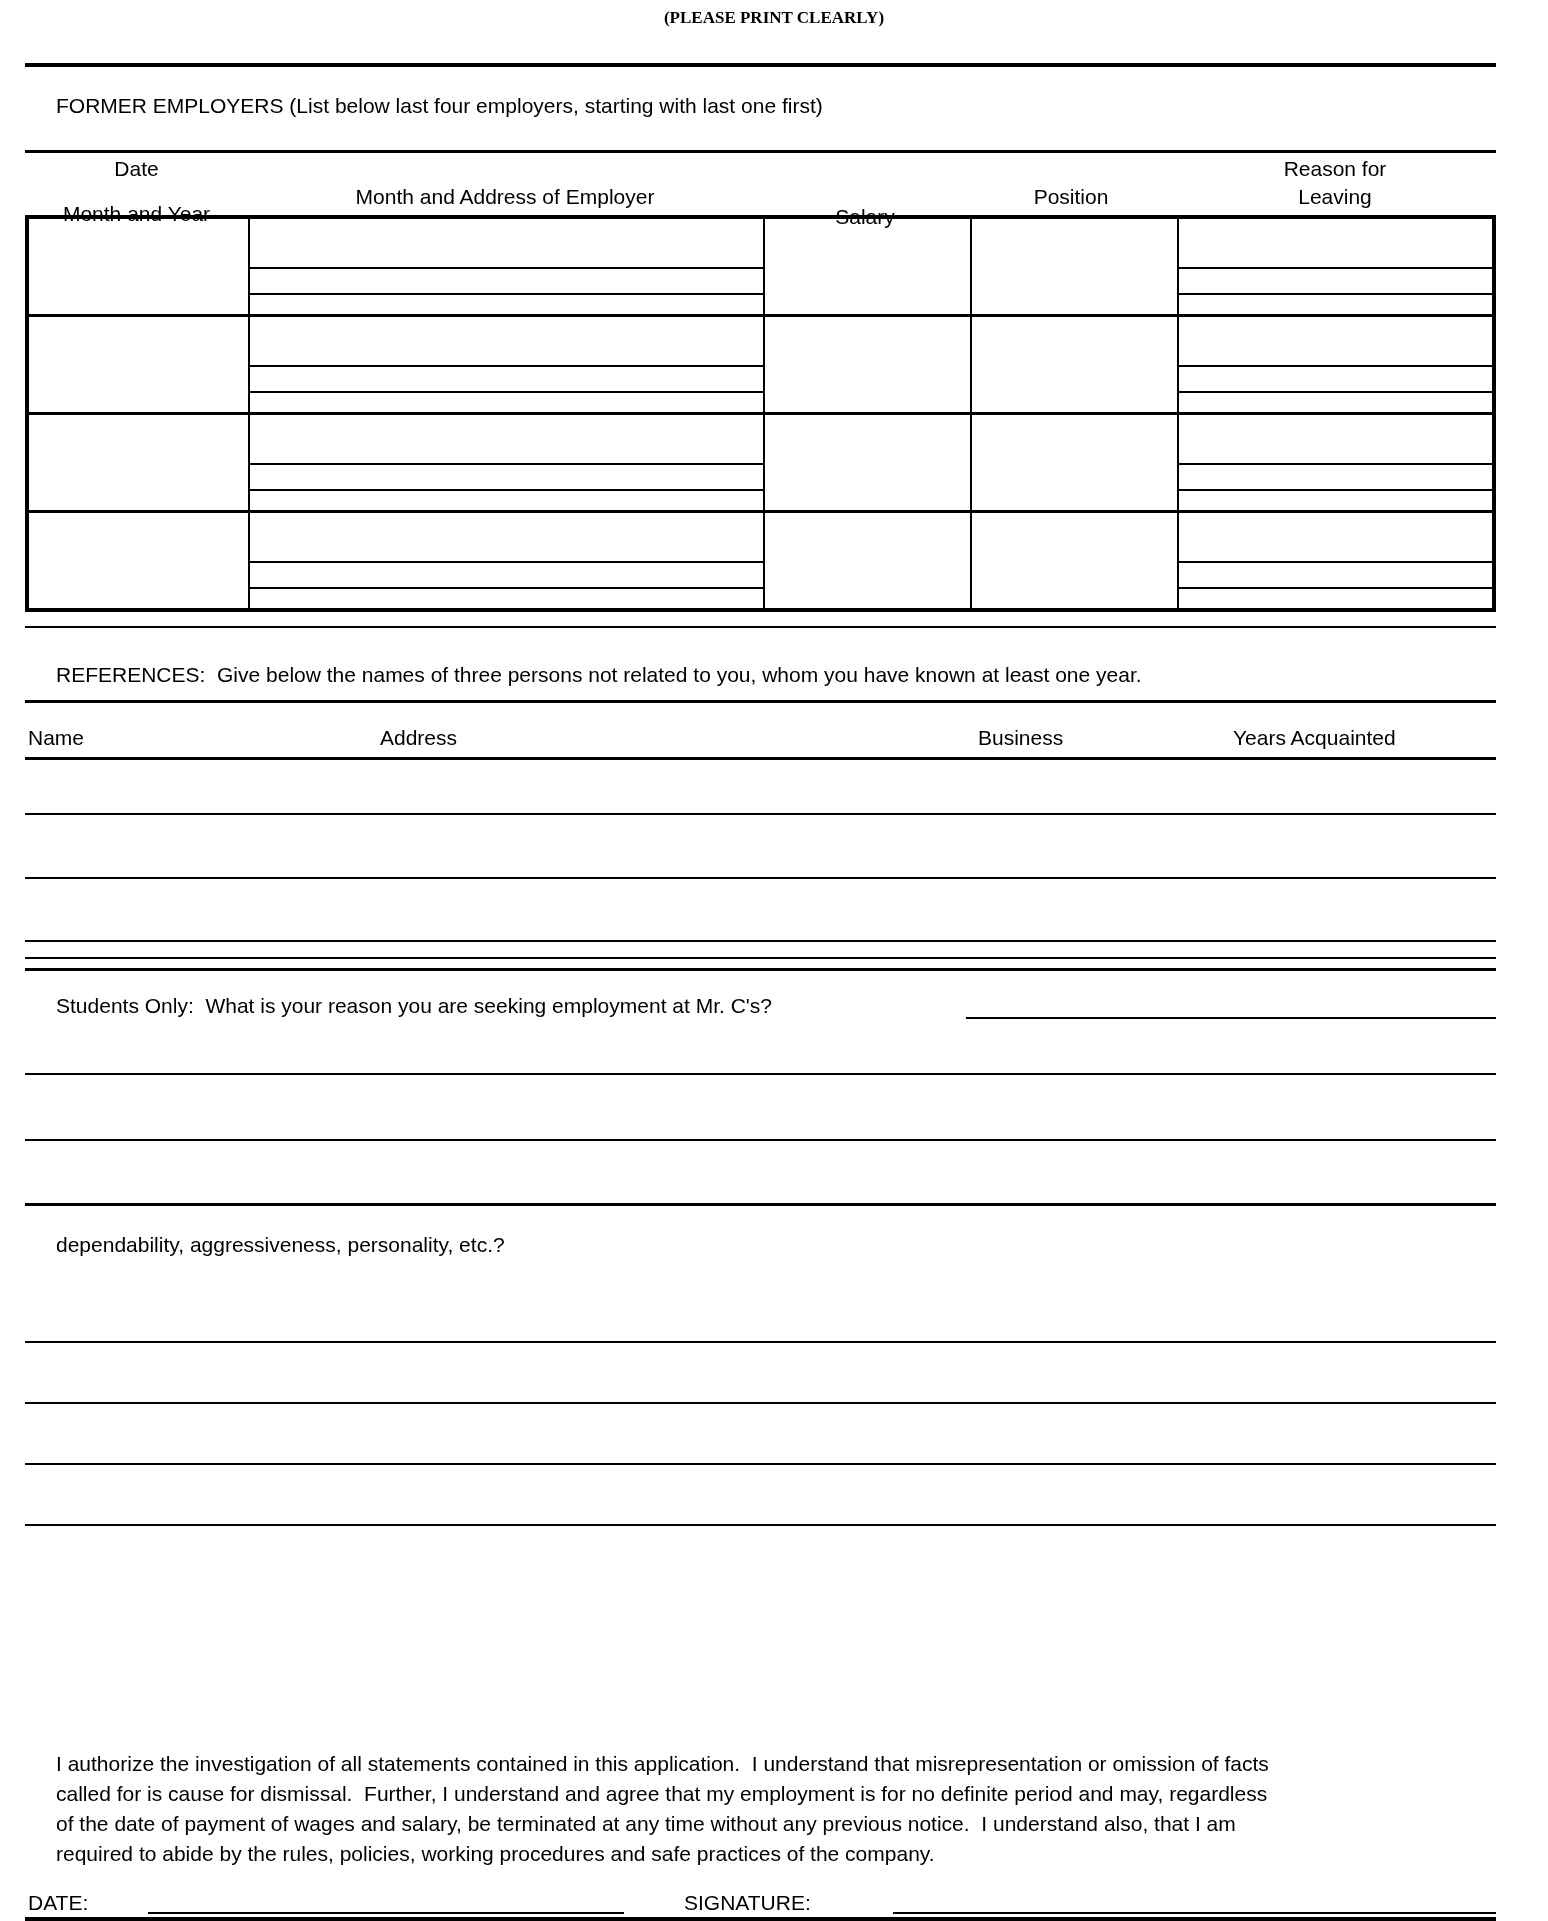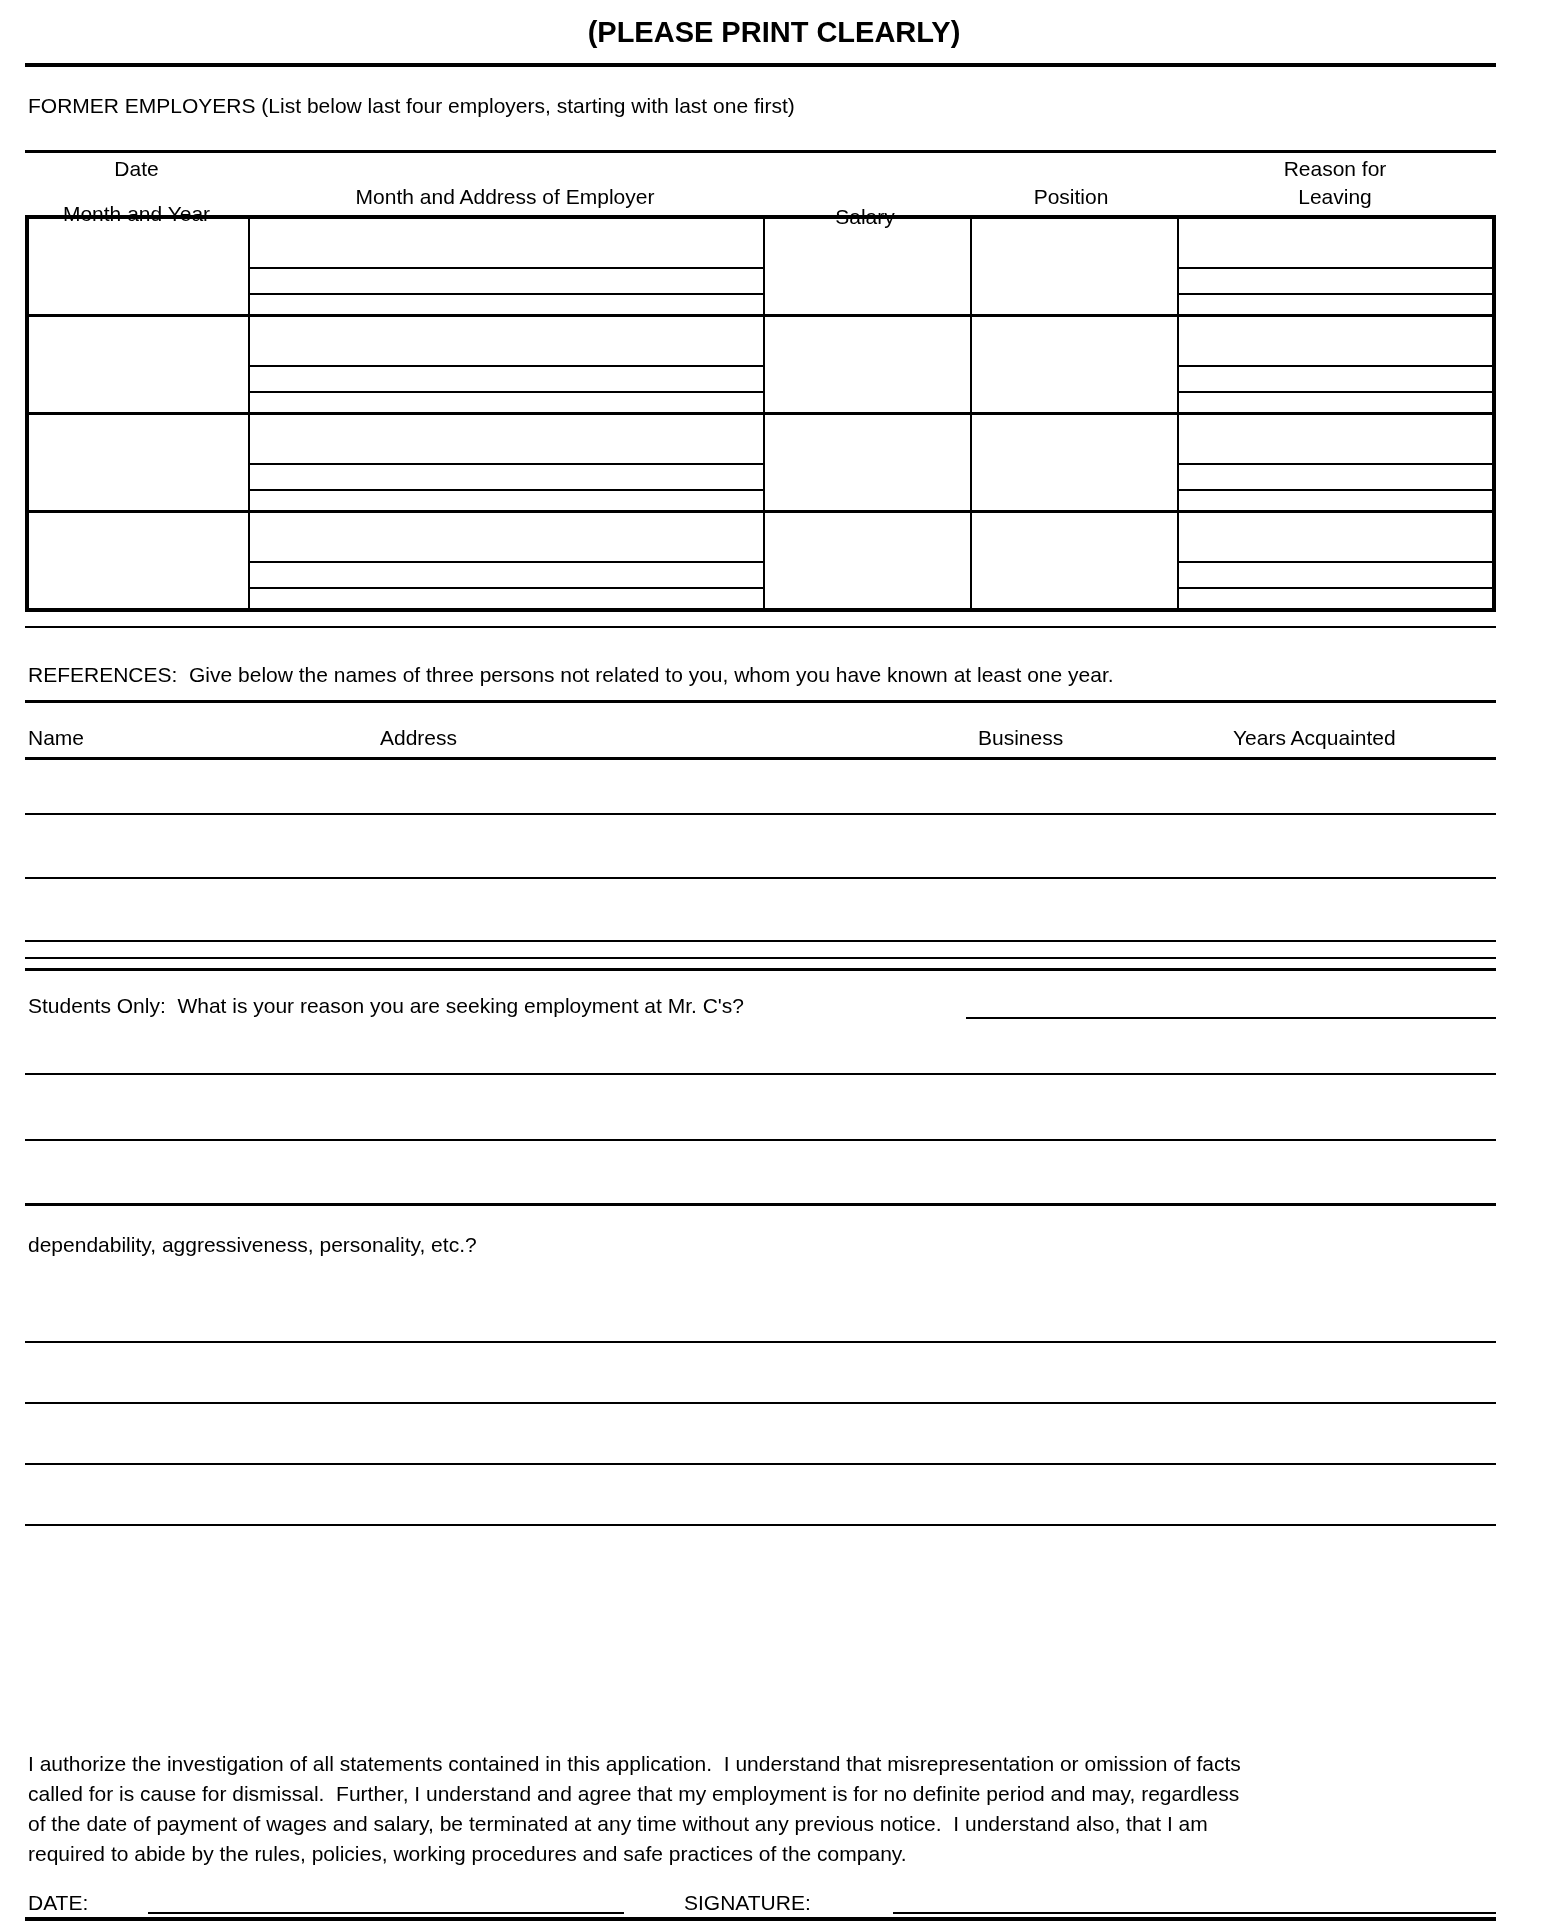--- a/index.html
+++ b/index.html
@@ -3,21 +3,21 @@
 <meta charset="utf-8">
 <style>
   * { margin:0; padding:0; box-sizing:border-box; }
   html,body { background:#ffffff; }
   .page {
     position:relative; width:1548px; height:1921px; overflow:hidden;
     background:#ffffff; color:#000000;
     font-family:"Liberation Sans", sans-serif; font-size:21px;
   }
   .abs { position:absolute; }
-  .pre { white-space:pre-wrap; }
+  .pre { white-space:pre-wrap;margin-left:28px; }
   .hr { position:absolute; left:25px; width:1471px; background:#000; }
   .center { text-align:center; }
   .bold { font-weight:bold; }
 
   
   .emp-table {
     position:absolute; top:215px; left:25px; width:1471px; height:397px;
     border:4px solid #000; display:flex; flex-direction:column;
   }
   .emp-row { display:flex; flex:1; min-height:0; }
@@ -33,21 +33,21 @@
   .seg3 { flex:1; }
 
   .writeline { position:absolute; left:25px; width:1471px; height:2px; background:#000; }
   .auth-line { line-height:30px; }
 </style>
 </head>
 <body>
 
 <div class="page">
 
-  <div class="abs center bold" style="top:16px; left:0; width:100%; font-size:29px;">(PLEASE PRINT CLEARLY)</div>
+  <div class="abs center bold" style="top:8px; left:0; width:100%; font-size:17px;font-family:Liberation Serif, serif;">(PLEASE PRINT CLEARLY)</div>
   <div class="hr" style="top:63px; height:4px;"></div>
 
   <div class="abs pre" style="top:94px; left:28px;">FORMER EMPLOYERS (List below last four employers, starting with last one first)</div>
   <div class="hr" style="top:150px; height:3px;"></div>
 
   <div class="abs center" style="top:157px; left:25px; width:223px;">Date</div>
   <div class="abs center" style="top:202px; left:25px; width:223px;">Month and Year</div>
   <div class="abs center" style="top:185px; left:248px; width:514px;">Month and Address of Employer</div>
   <div class="abs center" style="top:185px; left:762px; width:206px;margin-top:20px;">Salary</div>
   <div class="abs center" style="top:185px; left:968px; width:206px;">Position</div>

